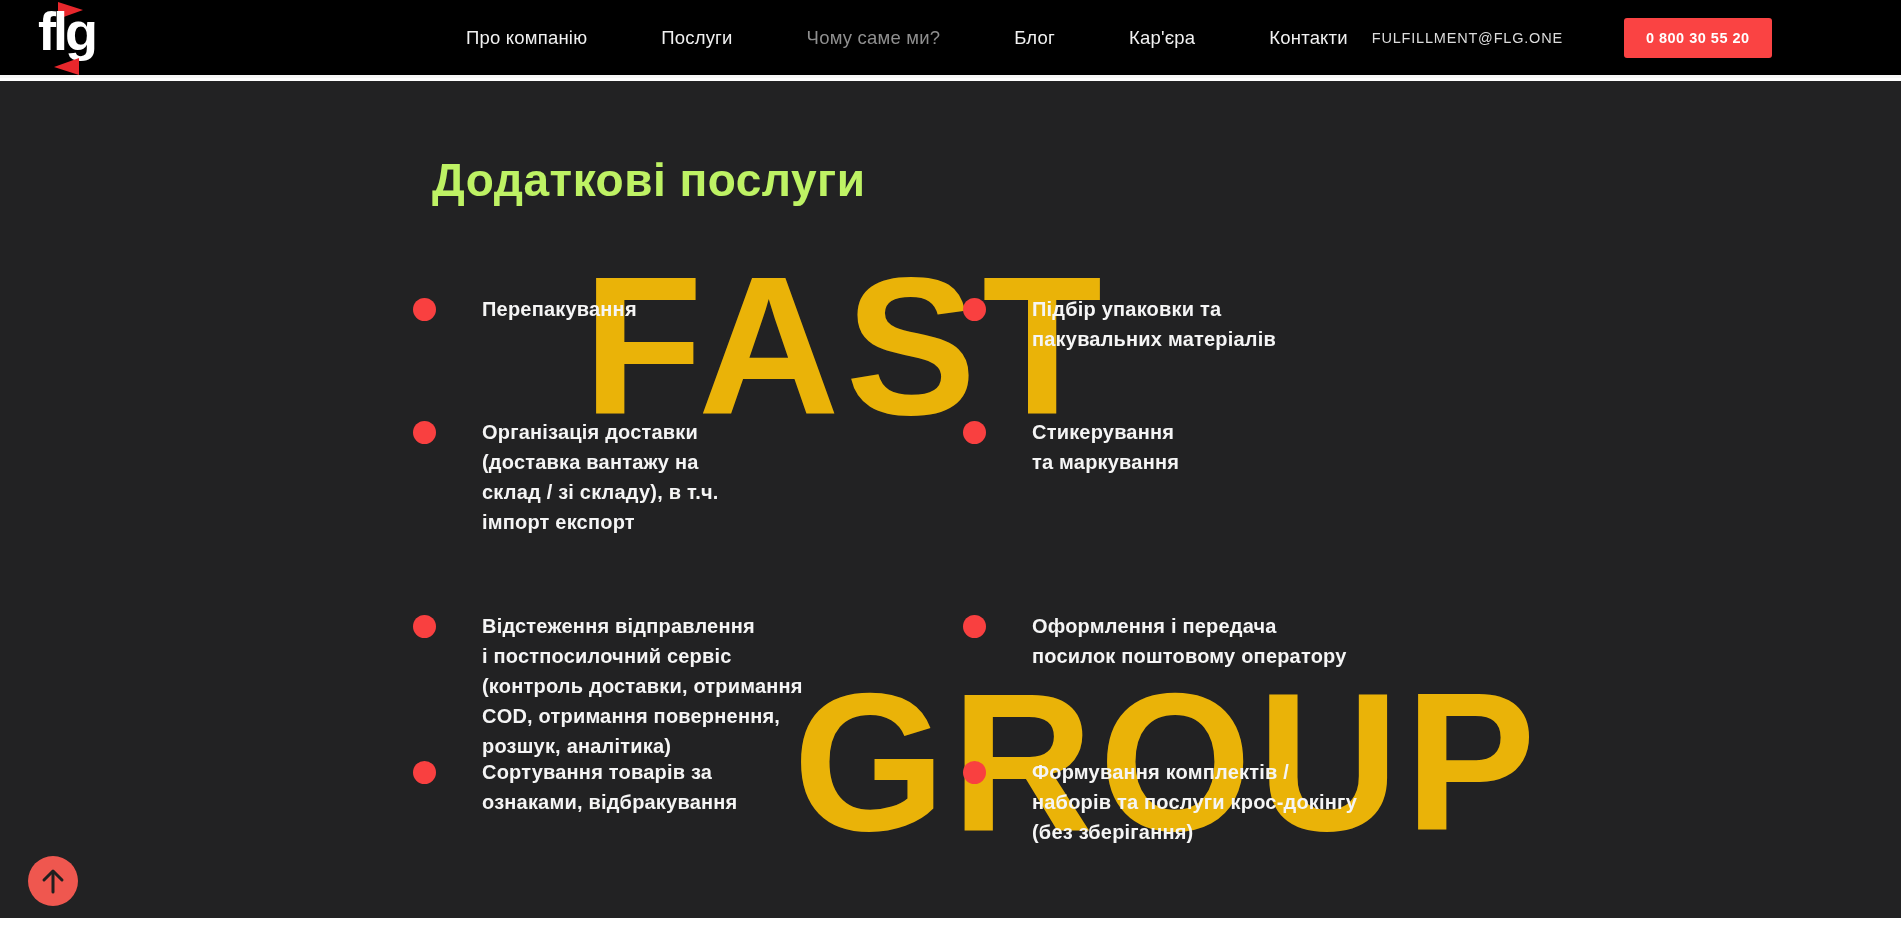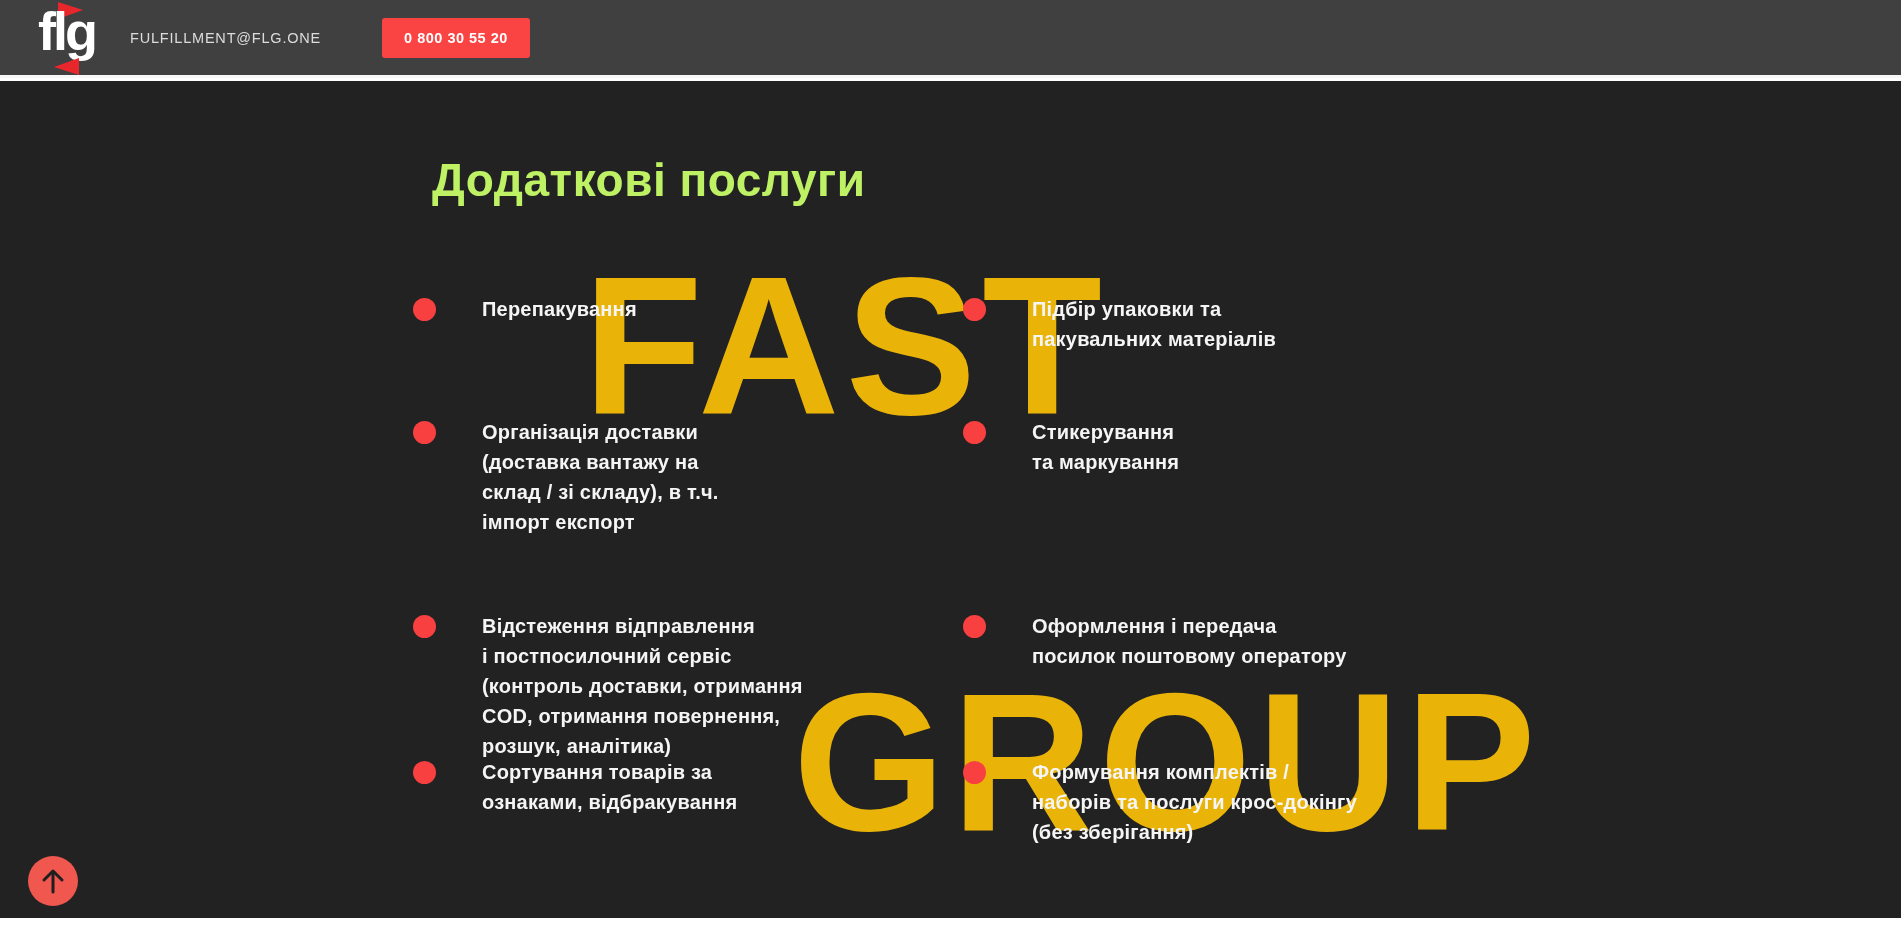--- a/index.html
+++ b/index.html
@@ -11,21 +11,21 @@
     height: 938px;
     background: #ffffff;
     overflow: hidden;
   }
 
   
   .header {
     position: absolute;
     top: 0; left: 0; right: 0;
     height: 78px;
-    background: #404040;
+    background: #000000;
     border-bottom: 3px solid #f7f7f7;
     display: flex;
     align-items: center;
     padding: 0 63px 0 36px;
     z-index: 30;
   }
   .logo {
     position: relative;
     width: 70px;
     height: 72px;
@@ -189,20 +189,28 @@
 
 <div class="page">
 
   <header class="header">
     <div class="logo">
       <span class="logo-tri-top"></span>
       <span class="logo-text">flg</span>
       <span class="logo-tri-bottom"></span>
     </div>
 
+    <nav class="nav">
+      <a class="nav-link">Про компанію</a>
+      <a class="nav-link">Послуги</a>
+      <a class="nav-link active">Чому саме ми?</a>
+      <a class="nav-link">Блог</a>
+      <a class="nav-link">Кар'єра</a>
+      <a class="nav-link">Контакти</a>
+    </nav>
 
     <a class="header-email">FULFILLMENT@FLG.ONE</a>
 
     <button class="phone-button">0 800 30 55 20</button>
   </header>
 
   <main class="main">
 
     <div class="watermark">
       <span class="wm-line wm-1">FAST</span>

